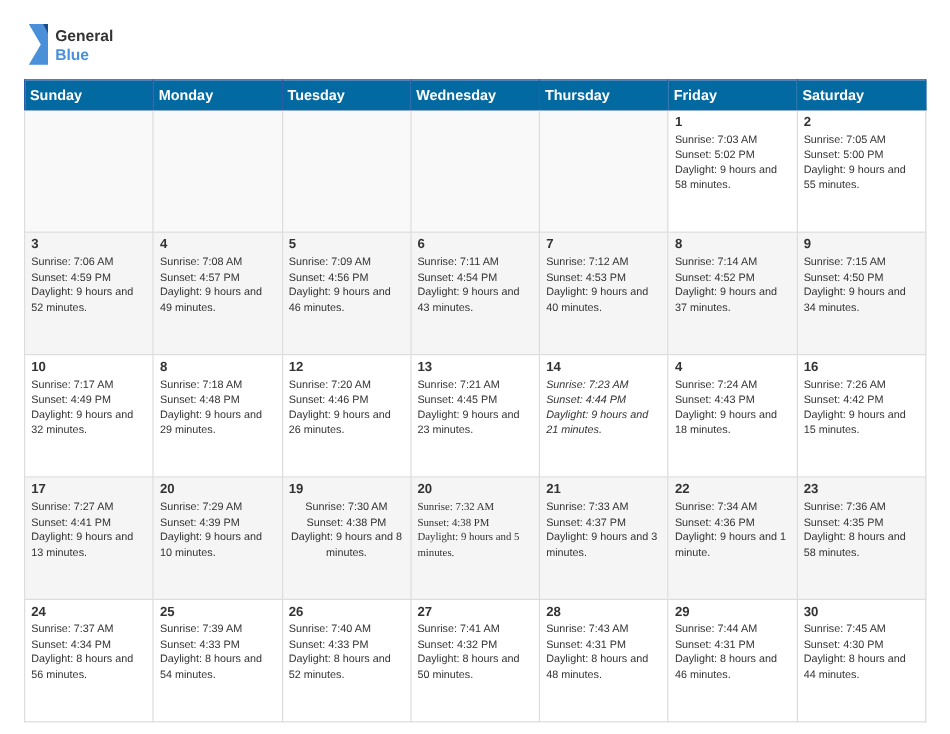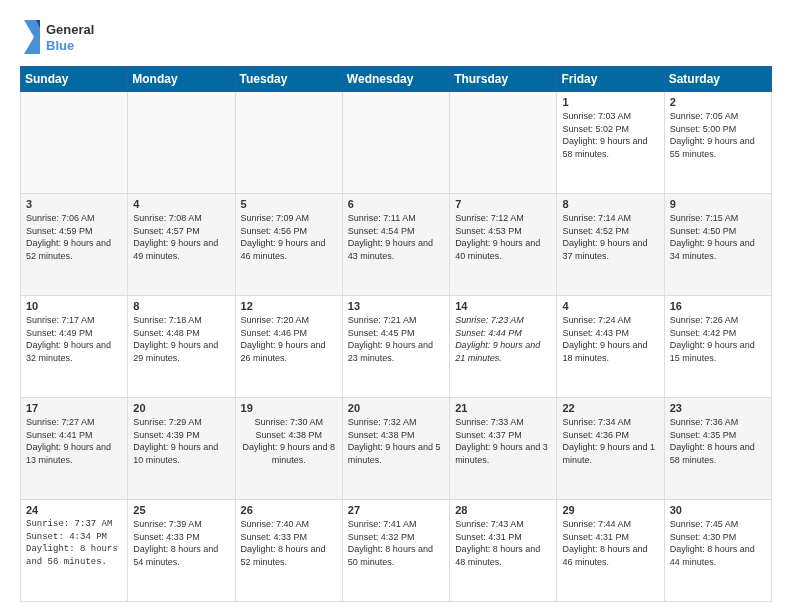--- a/index.html
+++ b/index.html
@@ -238,21 +238,21 @@
 Daylight: 9 hours and 10 minutes.</div>
           </td>
           <td>
             <span class="day-number">19</span>
             <div class="day-info" style="white-space: pre-line; text-align: center;">Sunrise: 7:30 AM
 Sunset: 4:38 PM
 Daylight: 9 hours and 8 minutes.</div>
           </td>
           <td>
             <span class="day-number">20</span>
-            <div class="day-info" style="white-space: pre-line;">Sunrise: 7:32 AM
+            <div class="day-info" style="white-space: pre-line; font-family: Liberation Serif, serif;">Sunrise: 7:32 AM
 Sunset: 4:38 PM
 Daylight: 9 hours and 5 minutes.</div>
           </td>
           <td>
             <span class="day-number">21</span>
             <div class="day-info" style="white-space: pre-line;">Sunrise: 7:33 AM
 Sunset: 4:37 PM
 Daylight: 9 hours and 3 minutes.</div>
           </td>
           <td>
@@ -264,21 +264,21 @@
           <td>
             <span class="day-number">23</span>
             <div class="day-info" style="white-space: pre-line;">Sunrise: 7:36 AM
 Sunset: 4:35 PM
 Daylight: 8 hours and 58 minutes.</div>
           </td>
         </tr>
         <tr>
           <td>
             <span class="day-number">24</span>
-            <div class="day-info" style="white-space: pre-line; font-family: Liberation Mono, monospace;">Sunrise: 7:37 AM
+            <div class="day-info" style="white-space: pre-line;">Sunrise: 7:37 AM
 Sunset: 4:34 PM
 Daylight: 8 hours and 56 minutes.</div>
           </td>
           <td>
             <span class="day-number">25</span>
             <div class="day-info" style="white-space: pre-line;">Sunrise: 7:39 AM
 Sunset: 4:33 PM
 Daylight: 8 hours and 54 minutes.</div>
           </td>
           <td>

